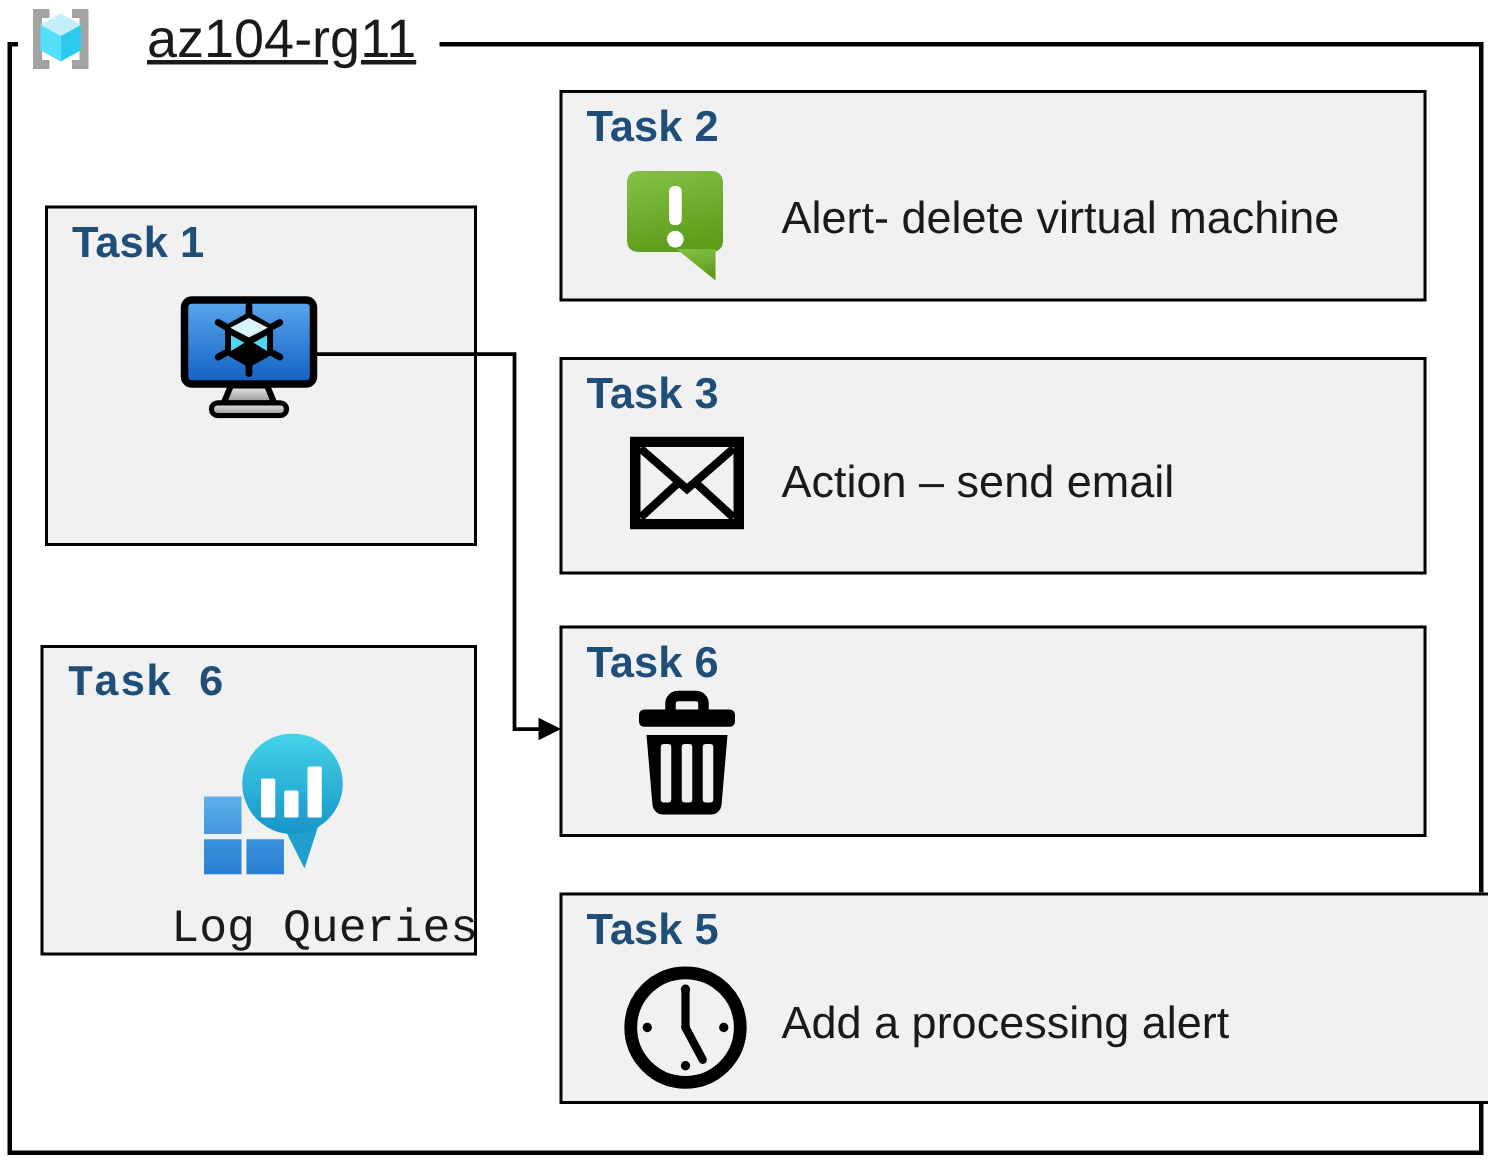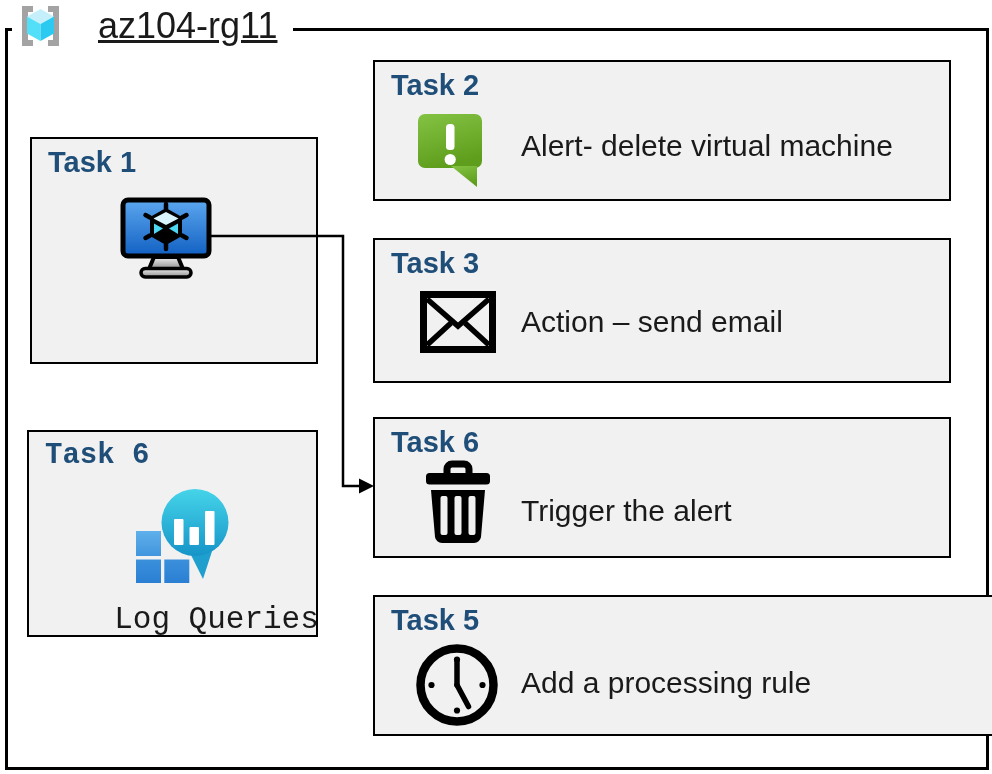--- a/index.html
+++ b/index.html
@@ -131,37 +131,36 @@
     <span class="icon-abs" style="left:50px;top:41px;">
       <svg width="66" height="86" viewBox="0 0 66 86">
         <path d="M22,14 V9 a5,5 0 0 1 5,-5 h12 a5,5 0 0 1 5,5 v5" fill="none" stroke="#000" stroke-width="7"></path>
         <rect x="1" y="13" width="64" height="11.5" rx="3.5" fill="#000"></rect>
         <path d="M6,30 h54 l-4,47 a7,7 0 0 1 -7,6 H17 a7,7 0 0 1 -7,-6 Z" fill="#000"></path>
         <rect x="15.5" y="36" width="7" height="39" rx="2" fill="#f1f1f1"></rect>
         <rect x="29.5" y="36" width="7" height="39" rx="2" fill="#f1f1f1"></rect>
         <rect x="43.5" y="36" width="7" height="39" rx="2" fill="#f1f1f1"></rect>
       </svg>
     </span>
-    <span class="task-text" style="left:146px;top:74px;">Trigger the alert</span>
   </div>
 
   <div id="task5" class="task-box">
     <span class="task-label">Task 5</span>
     <span class="icon-abs" style="left:41px;top:47px;">
       <svg width="82" height="82" viewBox="0 0 82 82">
         <circle cx="41" cy="41" r="36.5" fill="none" stroke="#000" stroke-width="8.5"></circle>
         <circle cx="41" cy="15.5" r="3.1" fill="#000"></circle>
         <circle cx="66.5" cy="41" r="3.1" fill="#000"></circle>
         <circle cx="41" cy="66.5" r="3.1" fill="#000"></circle>
         <circle cx="15.5" cy="41" r="3.1" fill="#000"></circle>
         <path d="M41,41 V17.5" stroke="#000" stroke-width="5.5" stroke-linecap="round"></path>
         <path d="M41,41 L52.5,62.5" stroke="#000" stroke-width="5.5" stroke-linecap="round"></path>
       </svg>
     </span>
-    <span class="task-text" style="left:146px;top:68px;">Add a processing rule</span>
+    <span class="task-text" style="left:146px;top:68px;">Add a processing alert</span>
   </div>
 
   <div id="task6" class="task-box">
     <span class="task-label">Task 6</span>
     <span class="icon-abs" style="left:107px;top:57px;">
       <svg width="94" height="94" viewBox="0 0 94 94">
         <defs>
           <linearGradient id="laGrad" x1="0" y1="0" x2="0" y2="1">
             <stop offset="0" stop-color="#45d4e9"></stop>
               <stop offset="1" stop-color="#1694c8"></stop>

